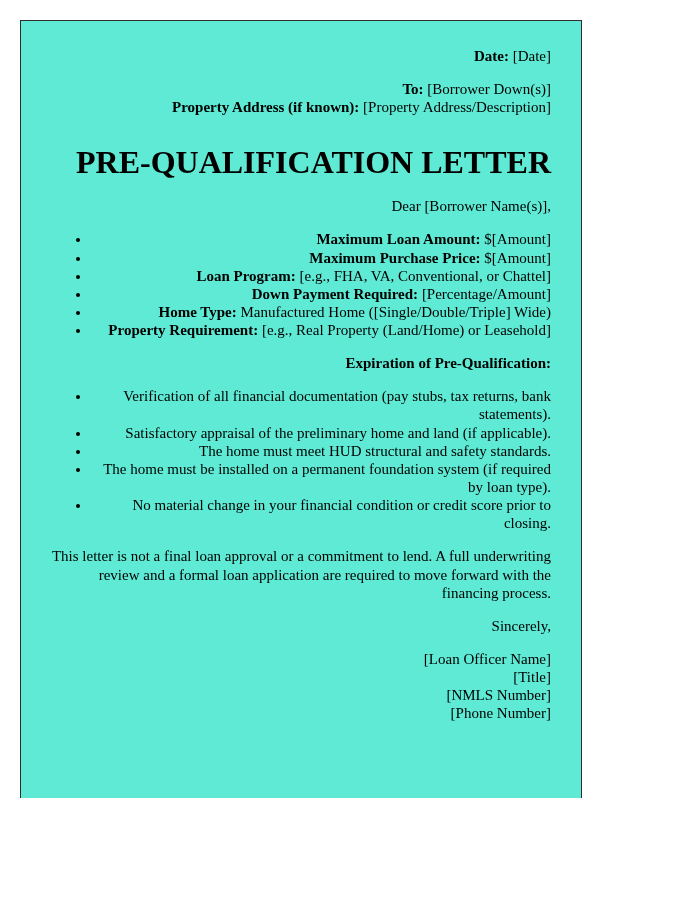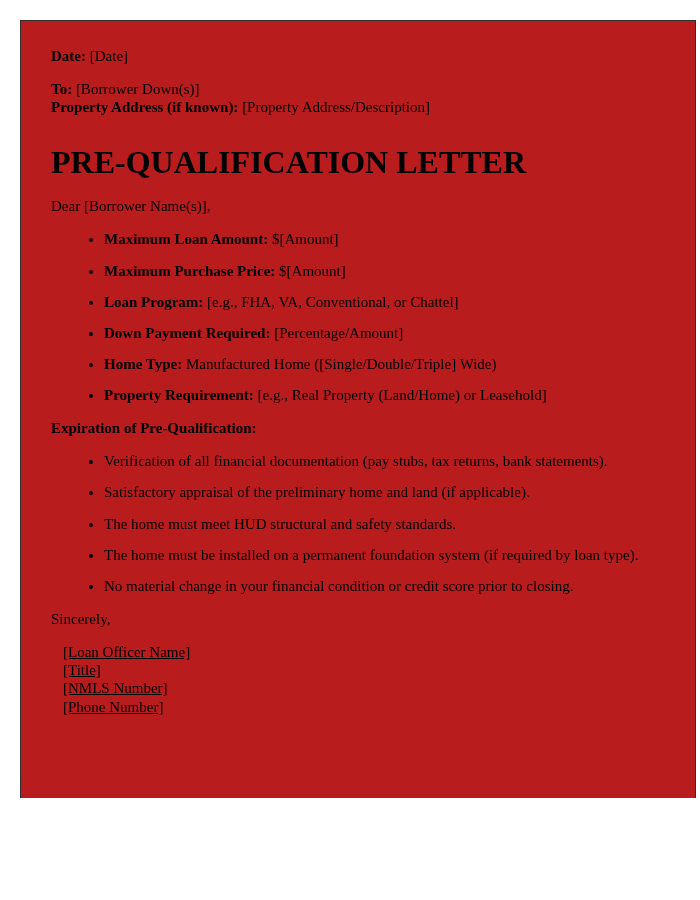--- a/index.html
+++ b/index.html
@@ -11,39 +11,40 @@
     font-family: "Liberation Serif", "DejaVu Serif", serif;
     font-size: 15px;
     line-height: 1.21;
     color: #000000;
     overflow: hidden;
   }
   .letter-box {
     position: absolute;
     left: 20px;
     top: 20px;
-    width: 676px;
+    width: 562px;
     height: 778px;
     border-top: 1.5px solid #2e2e2e;
     border-left: 1.5px solid #2e2e2e;
     border-right: 1.5px solid #2e2e2e;
     border-bottom: none;
     padding: 11px 30px 0 30px;
-    background: #b91c1c;
+    background: #5eead4;
+    text-align: right;
   }
   p { margin: 15px 0; }
   ul { margin: 15px 0; padding-left: 40px; }
-  li { margin: 13px; }
+  li { margin: 0; }
   h1 {
     font-size: 32px;
     line-height: 1.15;
     font-weight: bold;
     margin: 28px 0 16px 0;
   }
-  .sig-block { margin: 15px 12px; text-decoration: underline; }
+  .sig-block { margin: 15px 0; }
   strong { font-weight: bold; }
 </style>
 </head>
 <body>
 
 <div class="letter-box">
 
   <p>
     <strong>Date:</strong>
     <span>[Date]</span>
@@ -93,20 +94,21 @@
   </p>
 
   <ul>
     <li>Verification of all financial documentation (pay stubs, tax returns, bank statements).</li>
     <li>Satisfactory appraisal of the preliminary home and land (if applicable).</li>
     <li>The home must meet HUD structural and safety standards.</li>
     <li>The home must be installed on a permanent foundation system (if required by loan type).</li>
     <li>No material change in your financial condition or credit score prior to closing.</li>
   </ul>
 
+  <p>This letter is not a final loan approval or a commitment to lend. A full underwriting review and a formal loan application are required to move forward with the financing process.</p>
 
 
   <p>Sincerely,</p>
 
   <div class="sig-block">
     <div>[Loan Officer Name]</div>
     <div>[Title]</div>
     <div>[NMLS Number]</div>
     <div>[Phone Number]</div>
   </div>

